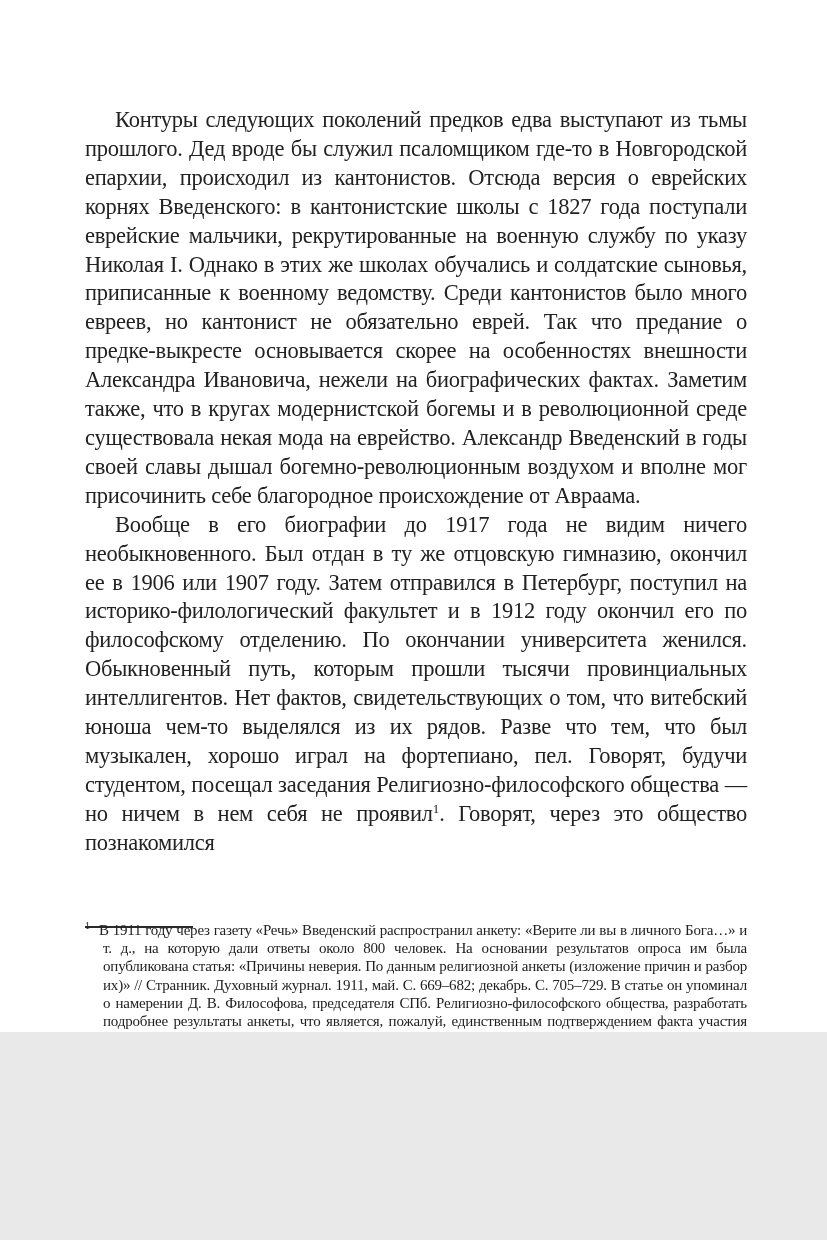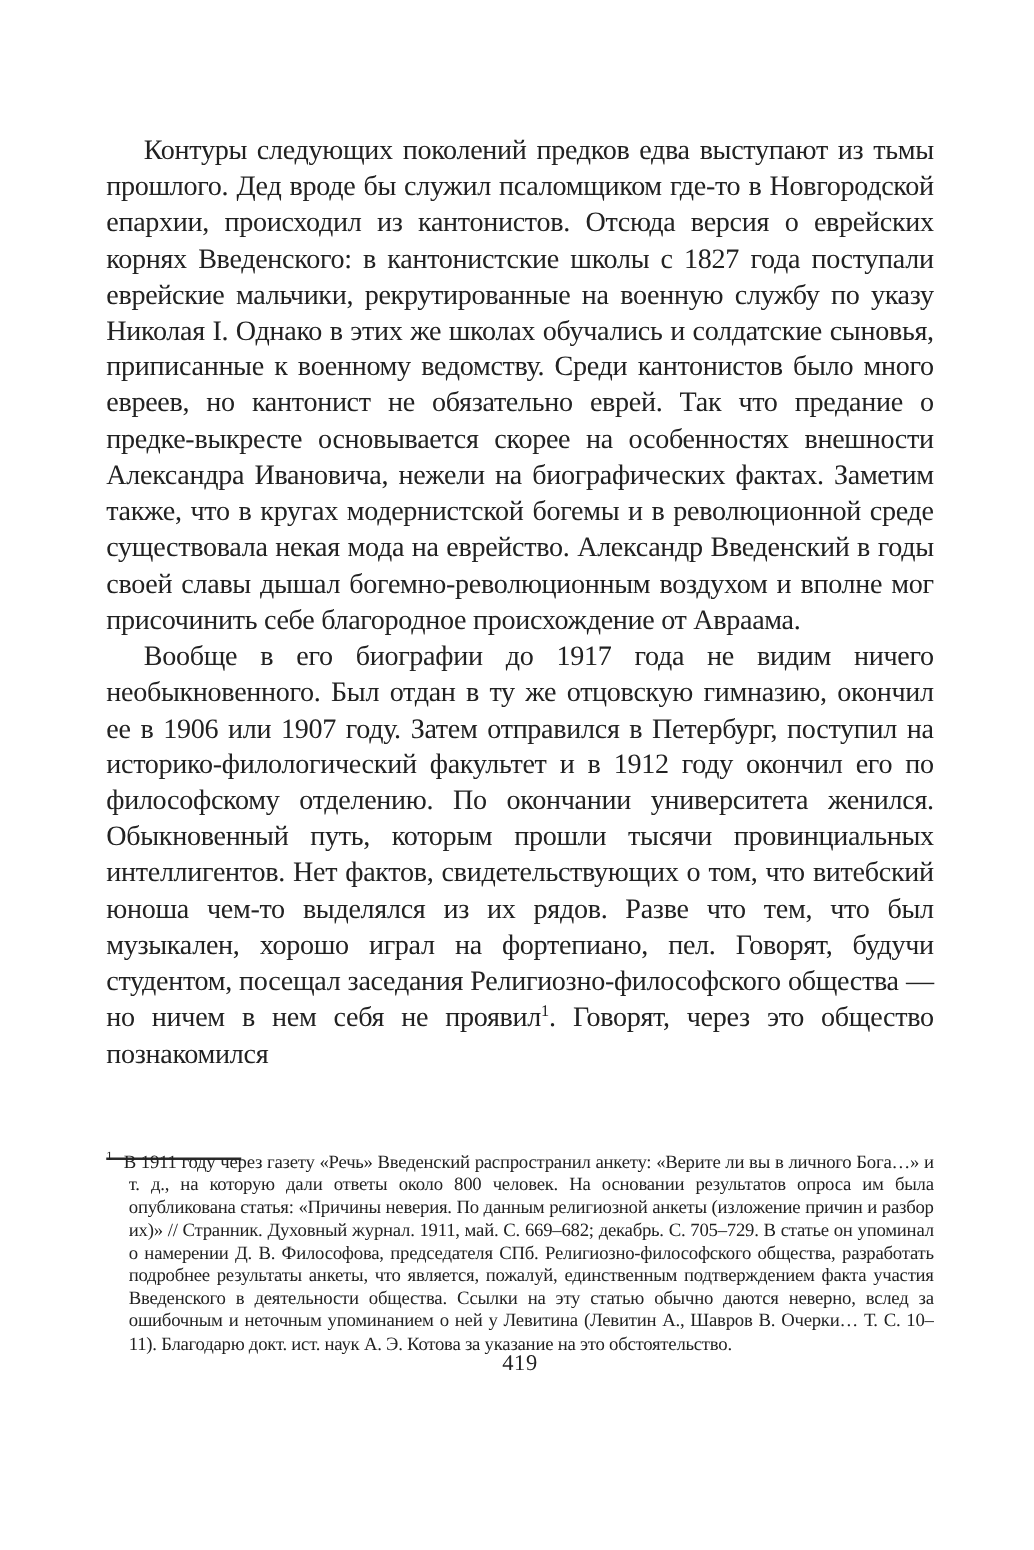--- a/index.html
+++ b/index.html
@@ -3,21 +3,21 @@
 <meta charset="utf-8">
 <style>
   html, body {
     margin: 0;
     padding: 0;
     background: #e9e9e9;
   }
   .page {
     position: relative;
     width: 827px;
-    height: 1240px;
+    height: 1032px;
     margin: 0 auto;
     background: #ffffff;
     color: #222222;
     font-family: "Liberation Serif", "DejaVu Serif", serif;
     overflow: hidden;
   }
   .text-block {
     position: absolute;
     left: 85px;
     top: 106px;

